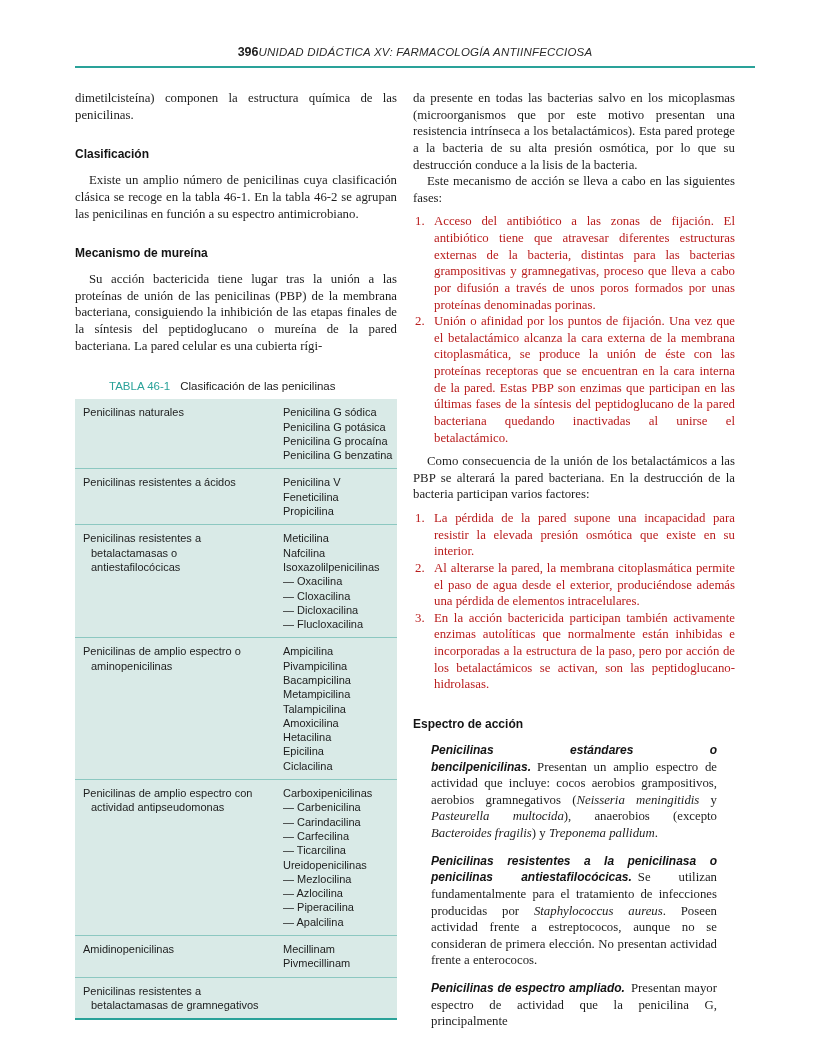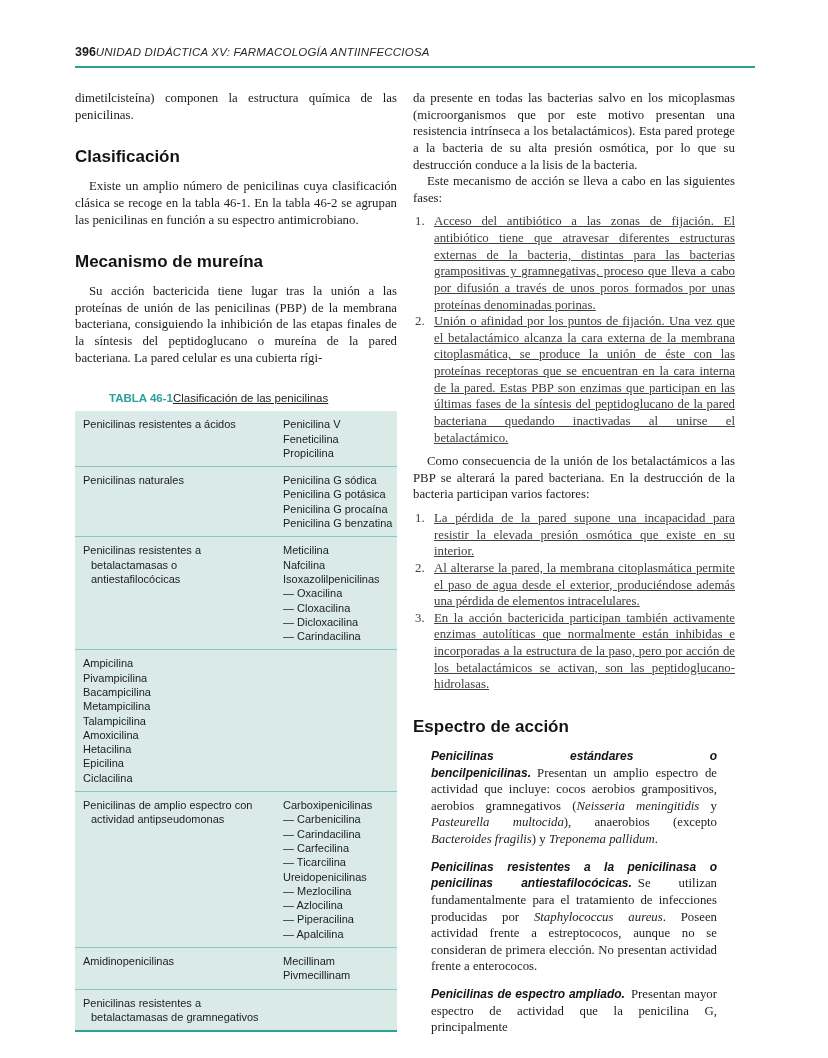--- a/index.html
+++ b/index.html
@@ -8,51 +8,51 @@
     position: relative;
     width: 828px;
     height: 1058px;
     background: #ffffff;
     overflow: hidden;
     font-family: "Liberation Serif", serif;
   }
   .page-header {
     position: absolute;
     top: 45px; left: 75px; width: 680px;
-    display: flex; justify-content: flex-start; align-items: baseline;
+    display: flex; justify-content: center; align-items: baseline;
   }
   .pnum { font: 700 12.5px "Liberation Sans", sans-serif; color: #1c1c1c; }
   .rhead { font: italic 400 11.5px "Liberation Sans", sans-serif; color: #2b2b2b; letter-spacing: .2px; }
   .hrule { position: absolute; top: 66px; left: 75px; width: 680px; height: 2px; background: #2aa299; }
 
   .cols { position: absolute; top: 90px; left: 75px; width: 680px; display: flex; gap: 16px; }
   .col { width: 322px; }
 
   .body {
     font: 12.8px/1.3 "Liberation Serif", serif;
     color: #1d1d1d; text-align: justify; margin: 0; text-indent: 14px;
   }
   .body.cont { text-indent: 0; }
   .h {
     font-family: "Liberation Sans", sans-serif;
-    font-size: 17px; font-weight: 600; color: #141414;
+    font-size: 12px; font-weight: 600; color: #141414;
     margin: 24px 0 11px; text-indent: 0;
   }
 
   .numlist { margin: 7px 0; padding: 0; list-style: none; counter-reset: item; }
   .numlist li {
     counter-increment: item; position: relative; padding-left: 21px;
-    font: 12.8px/1.3 "Liberation Serif", serif; color: #404040; text-align: justify; text-decoration: underline;
+    font: 12.8px/1.3 "Liberation Serif", serif; color: #b91c1c; text-align: justify;
   }
   .numlist li::before { content: counter(item) "."; position: absolute; left: 2px; }
 
   .tbl { margin-top: 26px; }
   .tbl-cap { font: 11.5px "Liberation Sans", sans-serif; padding: 0 0 7px 34px; text-indent: 0; }
-  .tbl-label { color: #2aa299; font-weight: 700; }
-  .tbl-title { color: #222222; text-decoration: underline; }
+  .tbl-label { color: #2aa299; font-weight: 400; margin-right: 10px; }
+  .tbl-title { color: #222222; }
   .tbl-body { background: #d9eae7; border-bottom: 2px solid #2aa299; }
   .tbl-row { display: flex; border-bottom: 1px solid #8cc8c1; }
   .tbl-row:last-child { border-bottom: none; }
   .cat {
     width: 200px; padding: 6px 6px 6px 16px; text-indent: -8px;
     font: 11px/1.3 "Liberation Sans", sans-serif; color: #1d1d1d;
   }
   .items {
     flex: 1; padding: 6px 4px 6px 8px;
     font: 11px/1.3 "Liberation Sans", sans-serif; color: #1d1d1d;
@@ -84,43 +84,44 @@
 
       <h2 class="h">Mecanismo de mureína</h2>
       <p class="body">Su acción bactericida tiene lugar tras la unión a las proteínas de unión de las penicilinas (PBP) de la membrana bacteriana, consiguiendo la inhibición de las etapas finales de la síntesis del peptidoglucano o mureína de la pared bacteriana. La pared celular es una cubierta rígi-</p>
 
       <div class="tbl">
         <div class="tbl-cap">
           <span class="tbl-label">TABLA 46-1</span><span class="tbl-title">Clasificación de las penicilinas</span>
         </div>
         <div class="tbl-body">
           <div class="tbl-row">
-            <div class="cat">Penicilinas resistentes a ácidos</div>
-            <div class="items">Penicilina V
-Feneticilina
-Propicilina</div>
-          </div>
-          <div class="tbl-row">
             <div class="cat">Penicilinas naturales</div>
             <div class="items">Penicilina G sódica
 Penicilina G potásica
 Penicilina G procaína
 Penicilina G benzatina</div>
+          </div>
+          <div class="tbl-row">
+            <div class="cat">Penicilinas resistentes a ácidos</div>
+            <div class="items">Penicilina V
+Feneticilina
+Propicilina</div>
           </div>
           <div class="tbl-row">
             <div class="cat">Penicilinas resistentes a betalactamasas o antiestafilocócicas</div>
             <div class="items">Meticilina
 Nafcilina
 Isoxazolilpenicilinas
 — Oxacilina
 — Cloxacilina
 — Dicloxacilina
-— Carindacilina</div>
+— Flucloxacilina</div>
           </div>
           <div class="tbl-row">
+            <div class="cat">Penicilinas de amplio espectro o aminopenicilinas</div>
             <div class="items">Ampicilina
 Pivampicilina
 Bacampicilina
 Metampicilina
 Talampicilina
 Amoxicilina
 Hetacilina
 Epicilina
 Ciclacilina</div>
           </div>

